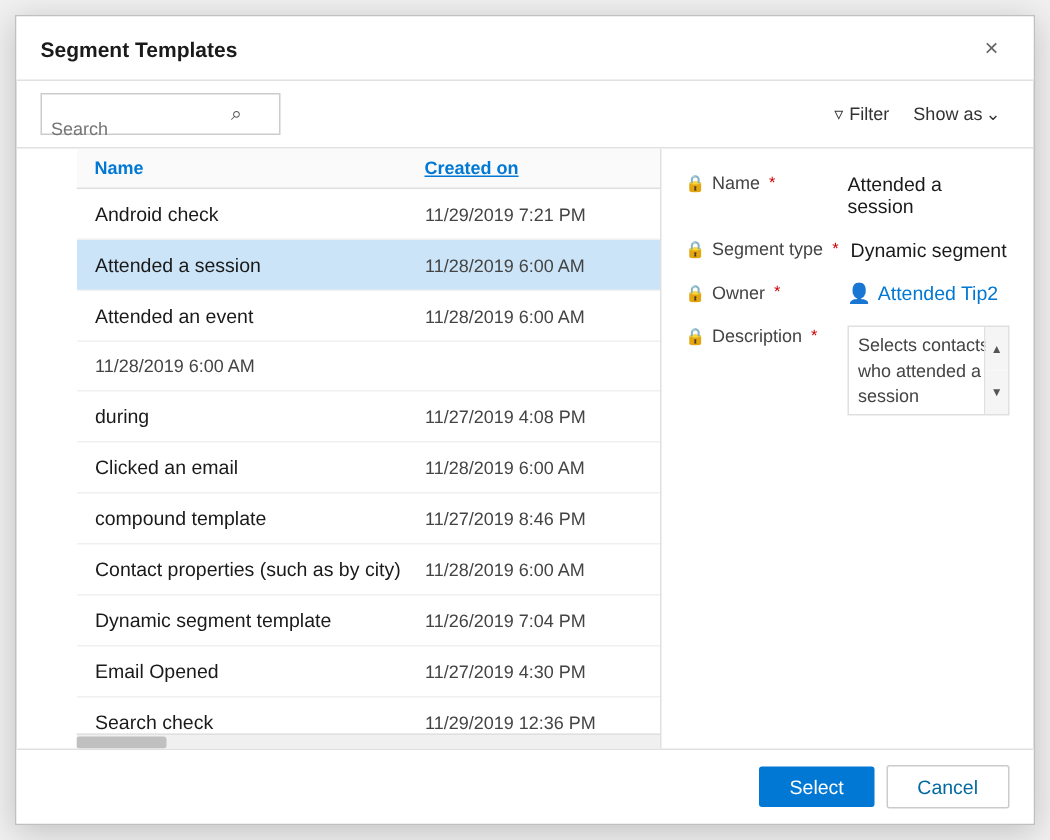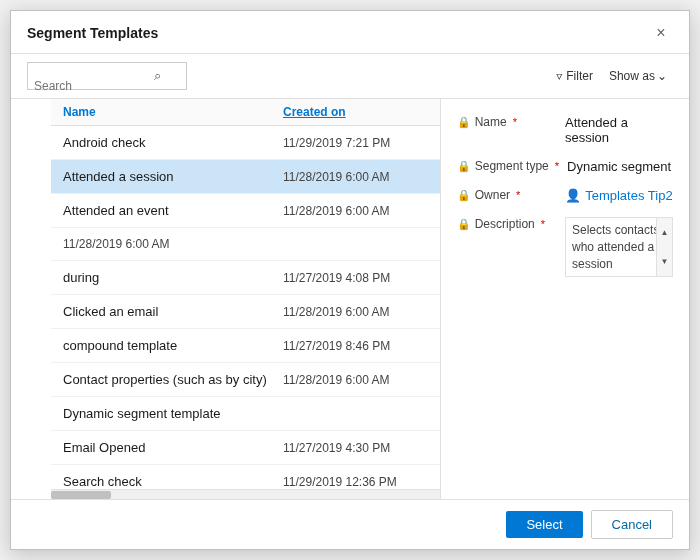--- a/index.html
+++ b/index.html
@@ -399,20 +399,21 @@
           <div class="list-item">
             <span class="item-name">compound template</span>
             <span class="item-date">11/27/2019 8:46 PM</span>
           </div>
           <div class="list-item">
             <span class="item-name">Contact properties (such as by city)</span>
             <span class="item-date">11/28/2019 6:00 AM</span>
           </div>
           <div class="list-item">
             <span class="item-name">Dynamic segment template</span>
+            <span class="item-date">11/26/2019 7:04 PM</span>
           </div>
           <div class="list-item">
             <span class="item-name">Email Opened</span>
             <span class="item-date">11/27/2019 4:30 PM</span>
           </div>
           <div class="list-item">
             <span class="item-name">Search check</span>
             <span class="item-date">11/29/2019 12:36 PM</span>
           </div>
         </div>
@@ -442,21 +443,21 @@
       </div>
 
       <div class="detail-row">
         <div class="detail-label-col">
           <span class="lock-icon">🔒</span>
           <span class="detail-label">Owner</span>
           <span class="required-star">*</span>
         </div>
         <div class="detail-value-with-icon">
           <span class="person-icon">👤</span>
-          <span class="detail-value link">Templates Tip2</span>
+          <span class="detail-value link">Attended Tip2</span>
         </div>
       </div>
 
       <div class="detail-row">
         <div class="detail-label-col">
           <span class="lock-icon">🔒</span>
           <span class="detail-label">Description</span>
           <span class="required-star">*</span>
         </div>
         <div class="description-field">

